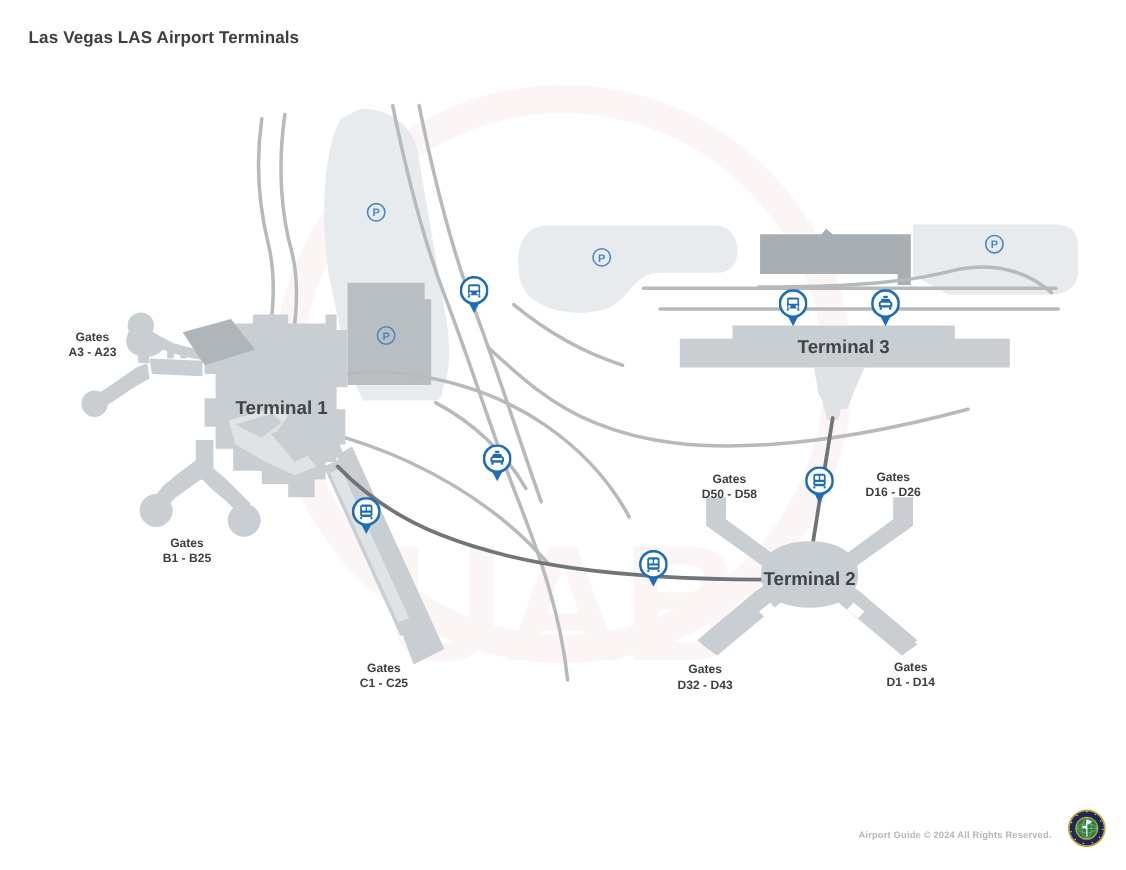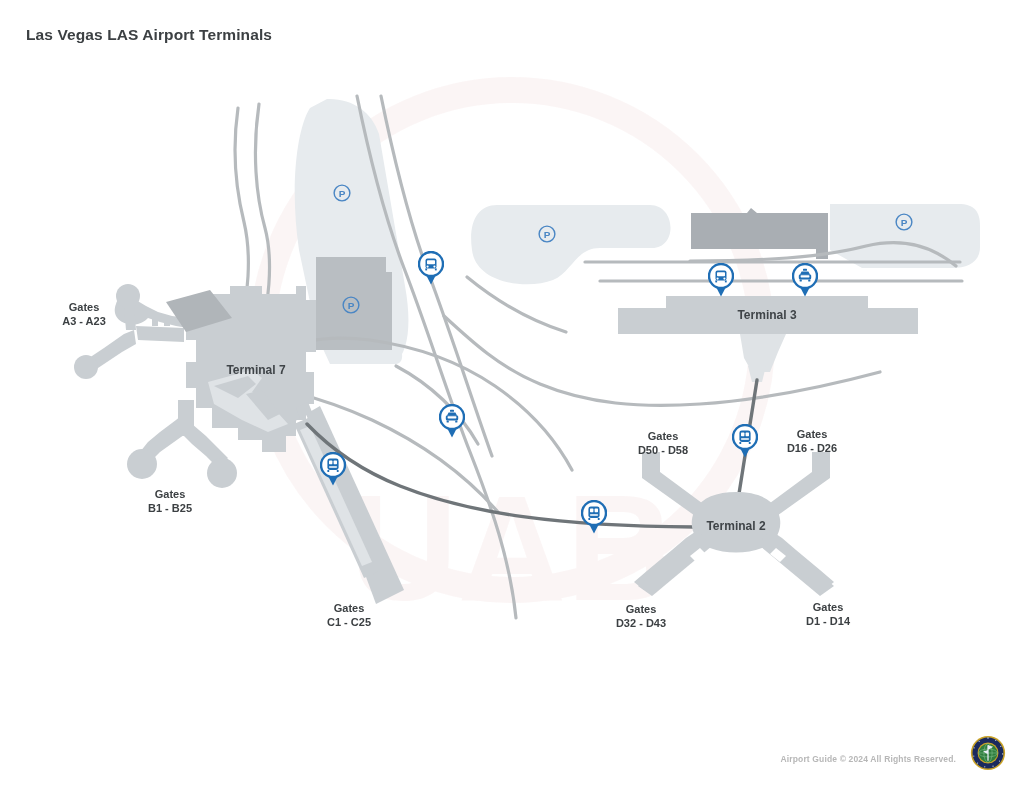--- a/index.html
+++ b/index.html
@@ -52,21 +52,21 @@
     text-align: center;
     font-size: 11px;
     font-weight: bold;
     line-height: 1.28;
     color: #3c4043;
     white-space: nowrap;
     transform: translate(-50%, -50%);
     pointer-events: none;
   }
   .terminal-label {
-    font-size: 12px;
+    font-size: 17px;
     font-weight: bold;
     color: #3f4448;
   }
   .gate-label .gate-word { display: block; }
   .gate-label .gate-range { display: block; }
 
   
   .marker {
     position: absolute;
     width: 26px;
@@ -241,21 +241,21 @@
                  L 834 582 L 820 570 L 808 560 L 796 550 L 782 538 L 770 530 Z"></path>
       </g>
 
       <g fill="#ffffff">
         <path d="M 690 556 L 700 548 L 706 554 L 696 562 Z"></path>
         <path d="M 776 548 L 786 556 L 780 562 L 770 554 Z"></path>
       </g>
 
     </svg>
 
-    <div class="map-label terminal-label" style="left:256px; top:371px;">Terminal 7</div>
+    <div class="map-label terminal-label" style="left:256px; top:371px;">Terminal 1</div>
     <div class="map-label terminal-label" style="left:736px; top:527px;text-align:right;">Terminal 2</div>
     <div class="map-label terminal-label" style="left:767px; top:316px;">Terminal 3</div>
 
     <div class="map-label gate-label" style="left:84px; top:314px;">
       <span class="gate-word">Gates</span>
       <span class="gate-range">A3 - A23</span>
     </div>
     <div class="map-label gate-label" style="left:170px; top:501px;">
       <span class="gate-word">Gates</span>
       <span class="gate-range">B1 - B25</span>

